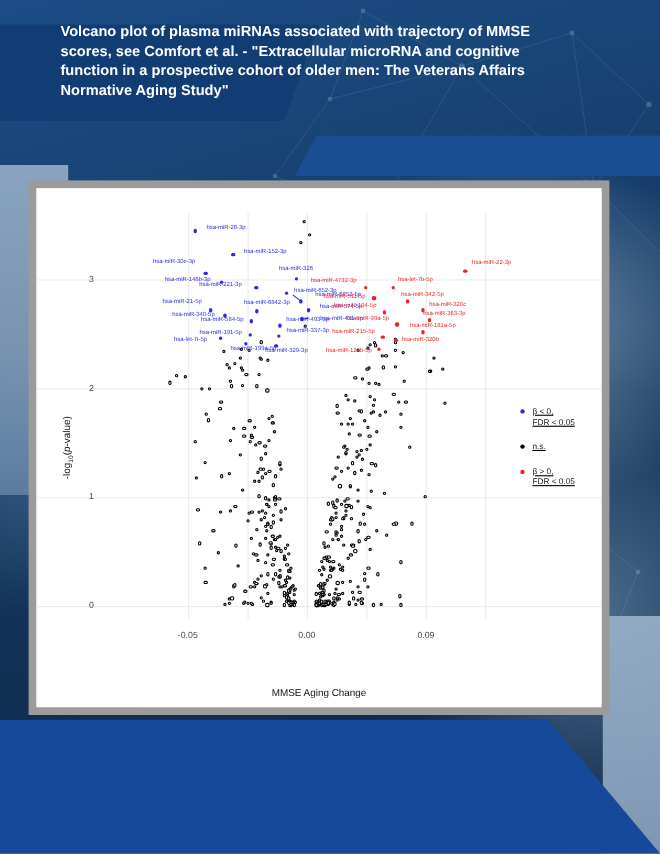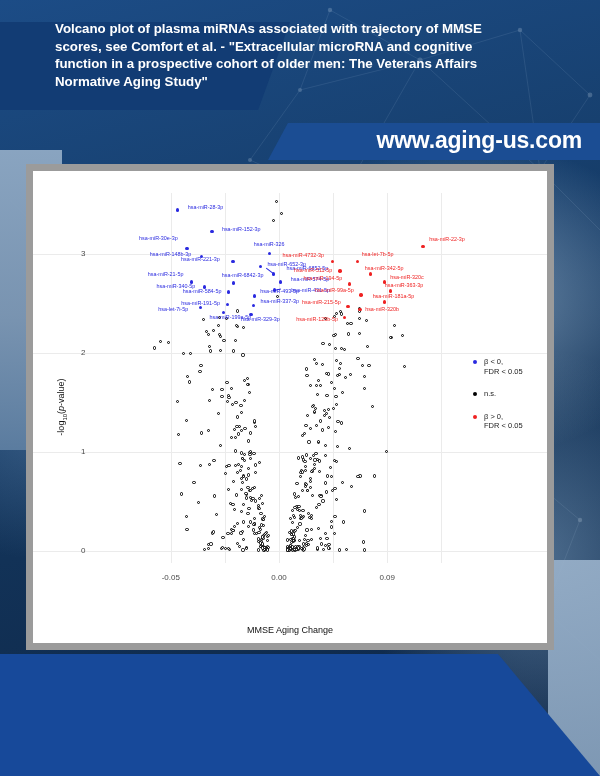--- a/index.html
+++ b/index.html
@@ -80,21 +80,21 @@
   .axis-title { position:absolute; font-size:9px; color:#111; }
   #x-axis-title { left:0; right:0; bottom:8px; text-align:center; }
   #y-axis-title {
     left:-31px; top:50%;
     transform:translateY(-50%) rotate(-90deg);
     width:120px; text-align:center;
   }
   .tick-label { position:absolute; font-size:8px; color:#4a4a4a; }
 
   
-  #legend { position:absolute; left:440px; top:186px; width:78px; }
+  #legend { position:absolute; left:440px; top:198px; width:78px;text-decoration:underline; }
   .legend-row { display:flex; align-items:flex-start; margin-bottom:13px; }
   .legend-dot {
     width:4px; height:4px; border-radius:50%;
     margin:3px 7px 0 0; flex:0 0 auto;
   }
   .legend-text { font-size:7.5px; color:#222; line-height:1.28; white-space:pre-line; }
 
   
   .pt { position:absolute; border-radius:50%; }
   .pt.blue { background:#2a2ae0; width:3.4px; height:3.4px; }
@@ -157,21 +157,20 @@
   </svg>
   <div id="bg-left-pale"></div>
   <div id="bg-right-pale"></div>
 </div>
 
 <div id="header">
   <div id="vol-band"></div>
 
 
   <div id="url-band"></div>
-  <div id="url-text">www.aging-us.com</div>
 </div>
 
 <div id="panel-shadow"></div>
 <div id="panel">
   <div id="plot">
       <div class="grid-h" style="top: 380.128px;"></div>
       <div class="grid-h" style="top: 281.198px;"></div>
       <div class="grid-h" style="top: 182.267px;"></div>
       <div class="grid-h" style="top: 83.3369px;"></div>
       <div class="grid-v" style="left: 137.765px; top: 22px; bottom: 80px;"></div>

